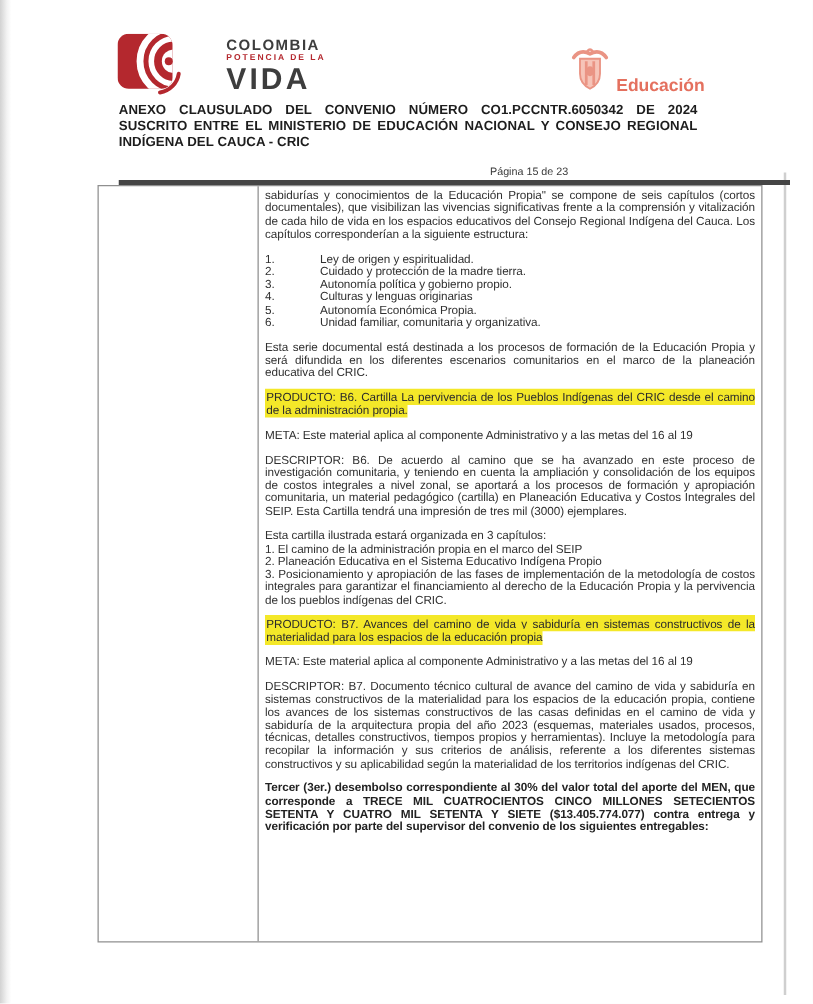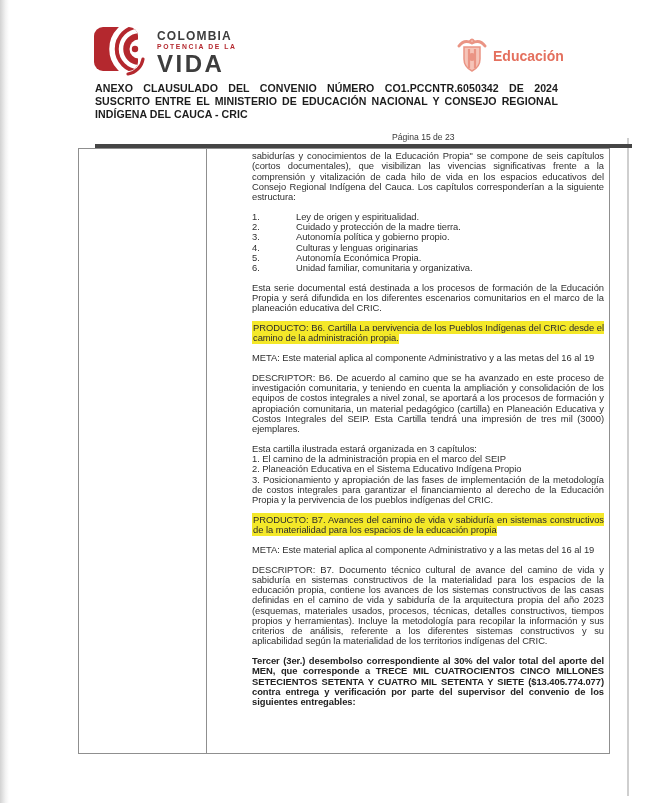--- a/index.html
+++ b/index.html
@@ -6,43 +6,43 @@
   * { box-sizing: border-box; }
   html,body { margin:0; padding:0; }
   body { width:650px; height:803px; background:#fbfbfb; font-family:"Liberation Sans", sans-serif; color:var(--ink); }
   .page { position:relative; width:650px; height:803px; background:#ffffff; overflow:hidden; }
 
   .scan-edge-left { position:absolute; left:0; top:0; width:9px; height:803px;
     background:linear-gradient(to right,#d2d2d2,#f2f2f2 60%,#ffffff); }
   .scan-edge-right { position:absolute; left:627px; top:138px; width:2px; height:658px; background:#cfcfcf; }
 
   
-  .logo-colombia { position:absolute; left:94px; top:27px; display:flex; align-items:flex-start; }
+  .logo-colombia { position:absolute; left:94px; top:27px; display:flex; align-items:flex-start;gap:24px; }
   .logo-colombia .mark { width:56px; height:56px; }
   .logo-colombia .words { margin-left:7px; padding-top:3px; line-height:1; }
   .brand-l1 { font-size:12px; font-weight:700; letter-spacing:1.2px; color:#3d3d3d; }
   .brand-l2 { font-size:6.8px; font-weight:700; letter-spacing:1.6px; color:var(--brand); margin-top:2px; }
   .brand-l3 { font-size:24px; font-weight:700; letter-spacing:2.5px; color:#3d3d3d; margin-top:1px; }
 
-  .logo-educacion { position:absolute; left:457px; top:36px; display:flex; align-items:center; }
+  .logo-educacion { position:absolute; left:457px; top:36px; display:flex; align-items:flex-end; }
   .logo-educacion .crest { width:30px; height:40px; }
   .logo-educacion .label { margin-left:6px; font-size:14px; font-weight:700; color:var(--ministry); }
 
   .doc-title { position:absolute; left:95px; top:82px; width:463px; font-size:10.6px; font-weight:700;
     color:#1d1d1d; line-height:1.25; text-align:justify; letter-spacing:0.05px; }
   .page-indicator { position:absolute; left:392px; top:132px; width:200px; text-align:left;
     font-size:8.6px; color:#3a3a3a; }
 
   .top-bar { position:absolute; left:95px; top:144px; width:537px; height:4px; background:#454545; }
 
   
   .doc-table { position:absolute; left:78px; top:148px; width:532px; height:606px;
     border:1px solid var(--border); display:flex; background:#fff; }
   .col-left { width:128px; border-right:1px solid var(--border); flex:none; }
-  .col-right { flex:1; padding:2px 5px 0 5px; overflow:hidden;margin-left:40px; }
+  .col-right { flex:1; padding:2px 5px 0 5px; overflow:hidden; }
 
   .col-right { font-size:9.4px; line-height:1.09; text-align:justify; letter-spacing:-0.05px; color:#303030; }
   .block { margin:0 0 9.5px 0; }
   .block.bold { font-weight:700; color:#222; }
   .list-row { display:flex; }
   .list-num { flex:none; width:44px; }
   .plain-line { text-align:justify; }
   mark { background:var(--hl); color:#2b2b2b; padding:1px 0 1px 1px;
     -webkit-box-decoration-break:clone; box-decoration-break:clone; }
 </style>

